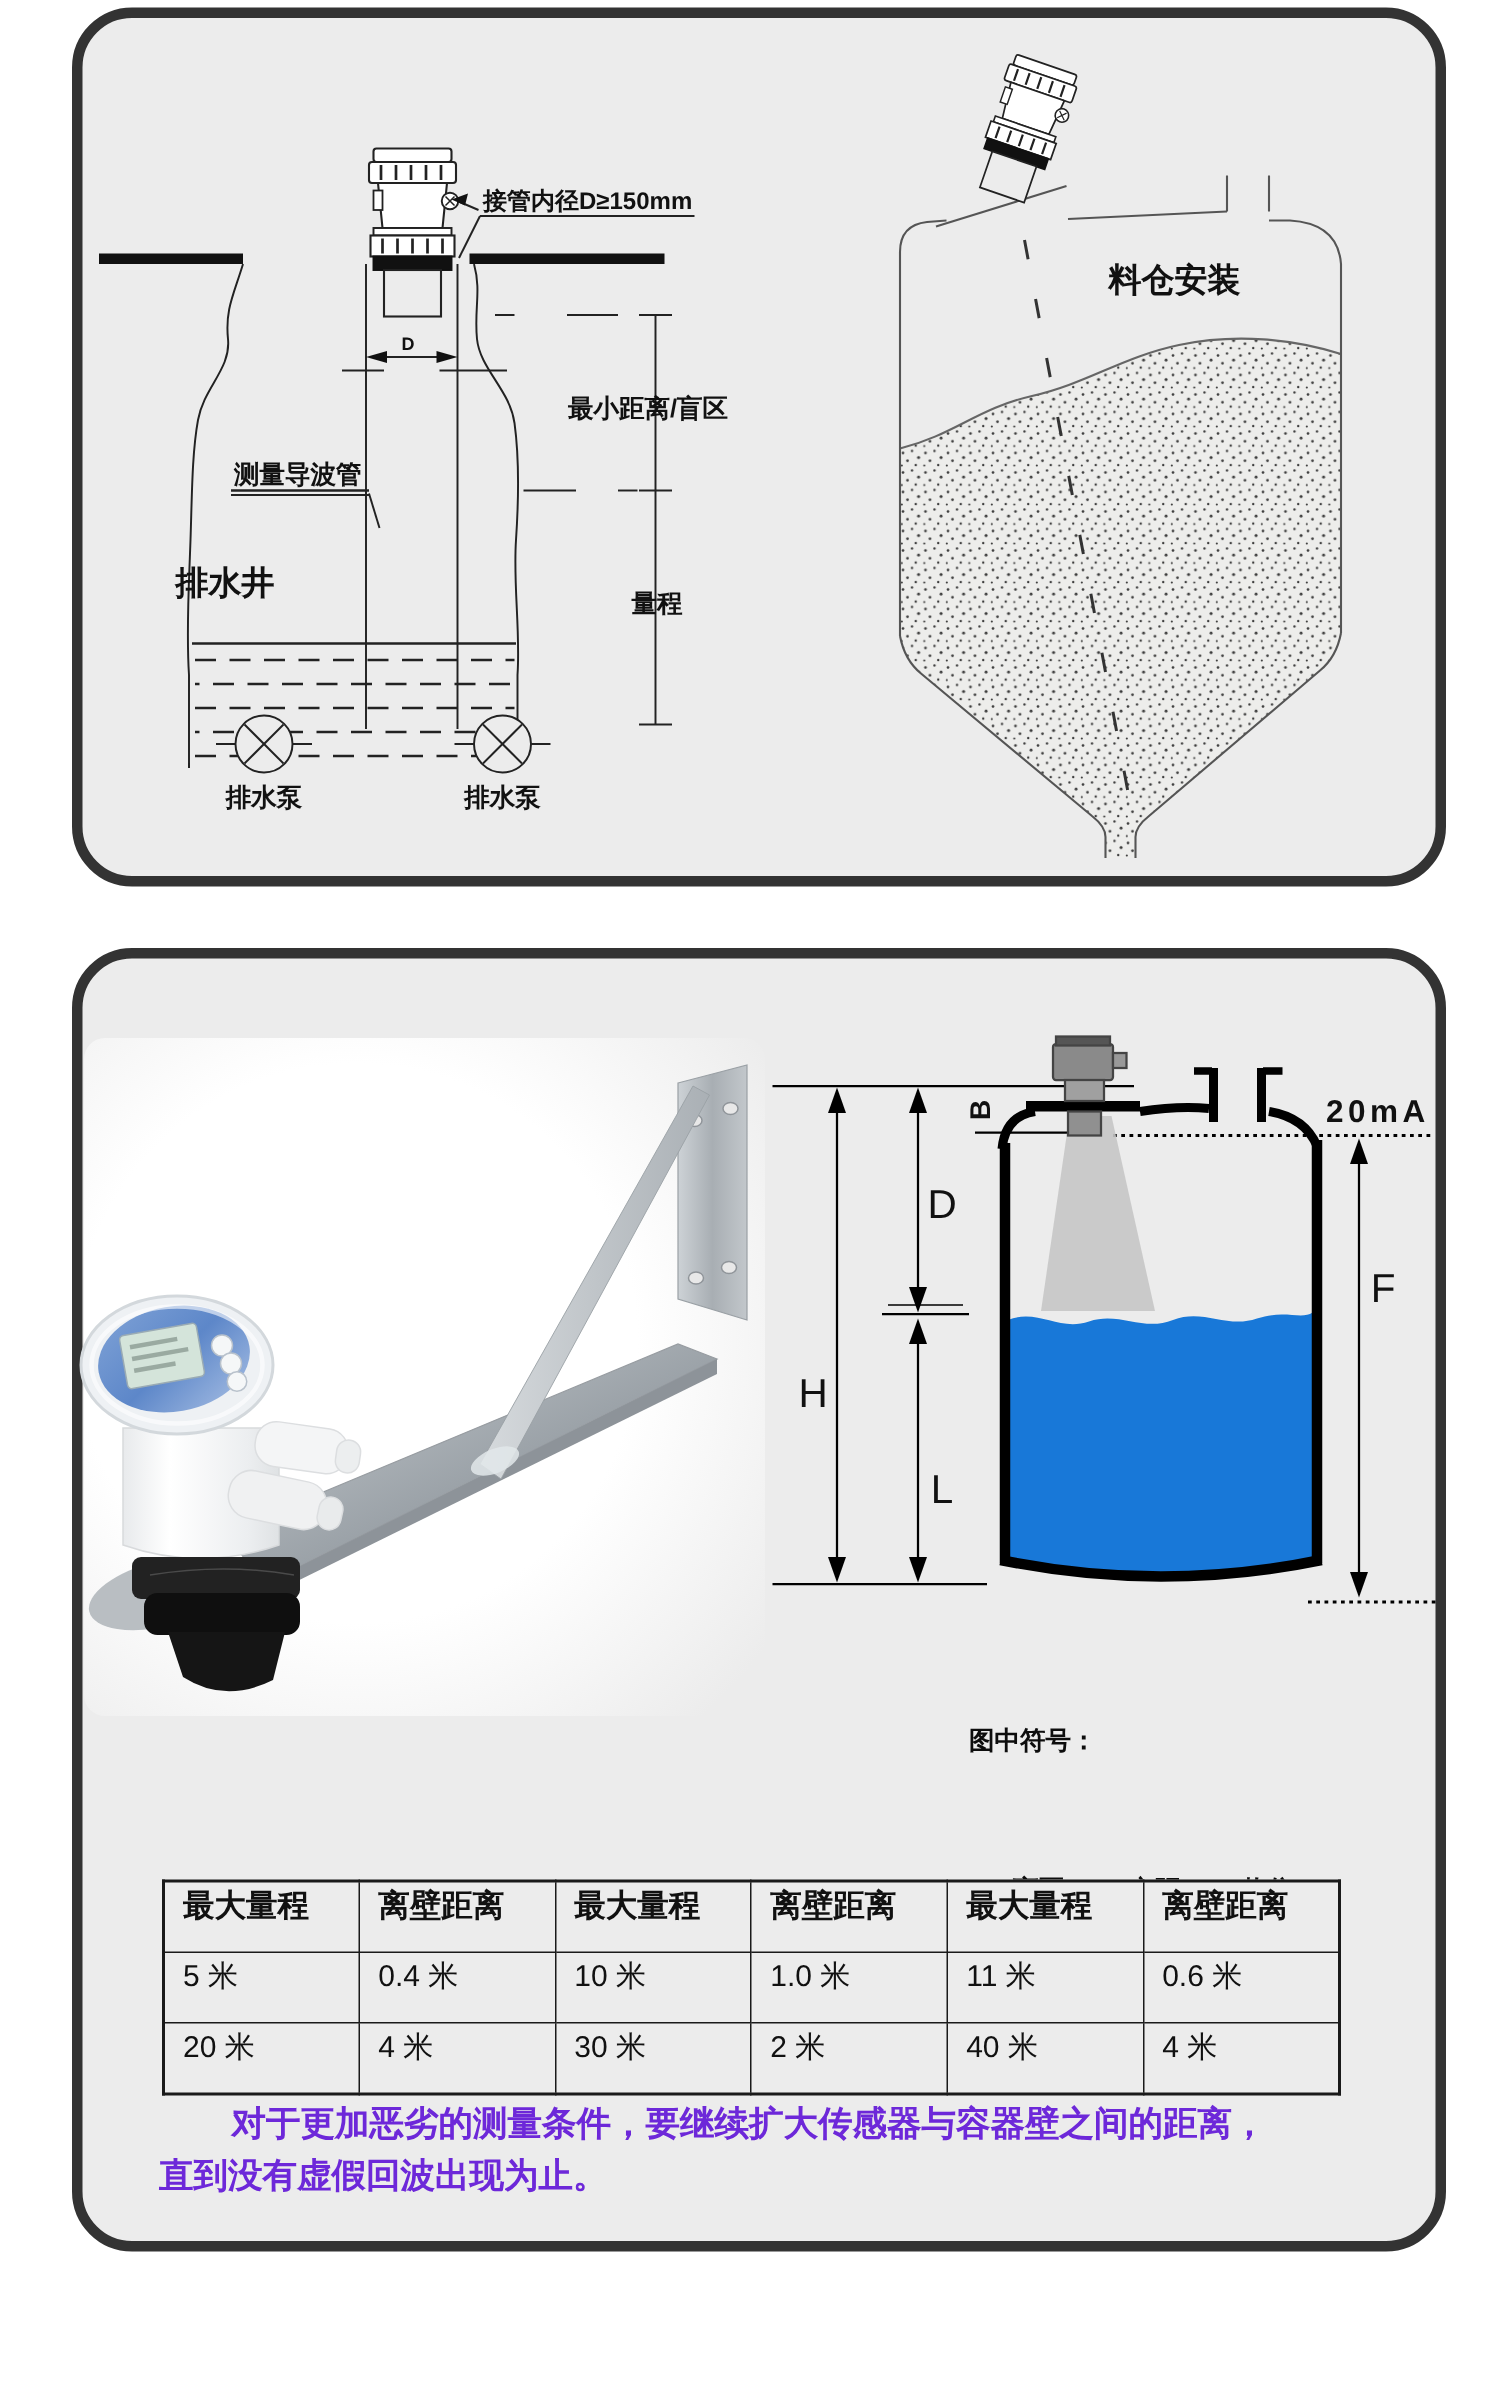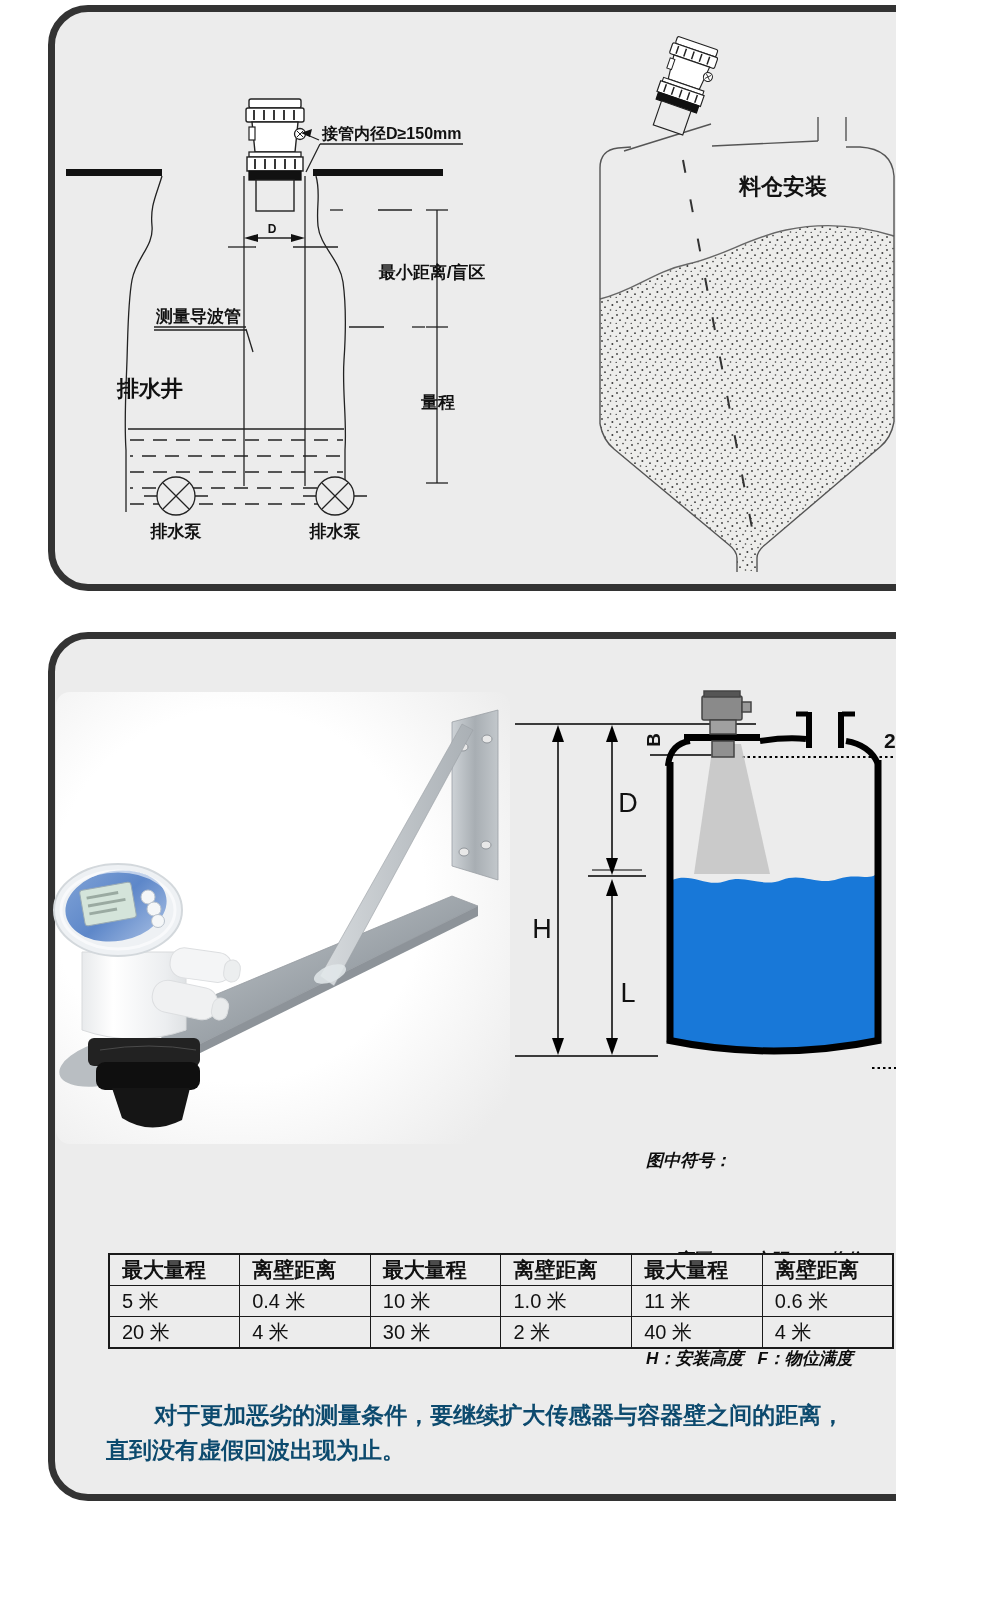--- a/index.html
+++ b/index.html
@@ -1,38 +1,38 @@
 <!DOCTYPE html>
 <html><head>
 <meta charset="utf-8">
 <style>
   html,body{margin:0;padding:0;background:#fff;}
-  #page{position:relative;width:896px;height:1604px;background:#ffffff;overflow:hidden;
+  #page{position:relative;width:1000px;height:1604px;background:#ffffff;overflow:hidden;
         font-family:"Liberation Sans","DejaVu Sans",sans-serif;color:#111;}
   .panel{position:absolute;left:48px;width:916px;background:#ececec;border:7px solid #333333;
          border-radius:40px;box-sizing:border-box;}
   #panel-top{top:5px;height:586px;}
   #panel-bottom{top:632px;height:869px;}
   .lay{position:absolute;}
   svg text{fill:#111;}
   .cjk-b{font-weight:700;}
   
   #legend{position:absolute;left:646px;top:1078px;width:310px;font-size:17px;font-weight:700;
-          line-height:33px;white-space:pre;color:#0d0d0d;font-style:italic;}
+          line-height:33px;white-space:pre;color:#0d0d0d;}
   
   #range-table-wrap{position:absolute;left:108px;top:1253px;width:786px;}
   table.range{width:100%;border-collapse:collapse;table-layout:fixed;background:#ececec;}
   table.range td,table.range th{border:1.6px solid #1a1a1a;height:30px;text-align:left;
-          padding:0 0 0 12px;font-size:20px;overflow:hidden;white-space:nowrap;}
+          padding:0 0 16px 12px;font-size:20px;overflow:hidden;white-space:nowrap;}
   table.range{border:2.5px solid #1a1a1a;}
   table.range th{font-family:"Liberation Serif","DejaVu Serif",serif;font-weight:700;font-size:21px;}
   
   #note{position:absolute;left:106px;top:1398px;width:816px;
         font-family:"Liberation Serif","DejaVu Serif",serif;font-weight:700;
-        font-size:23px;line-height:35px;color:#0c4a6e;}
+        font-size:23px;line-height:35px;color:#6d28d9;}
   #note .l1{text-indent:2.1em;}
 </style>
 </head>
 <body>
 
 <div id="page">
 
   <div class="panel" id="panel-top"></div>
 
   <svg class="lay" style="left:48px;top:5px;" width="916" height="586" viewBox="48 5 916 586">

